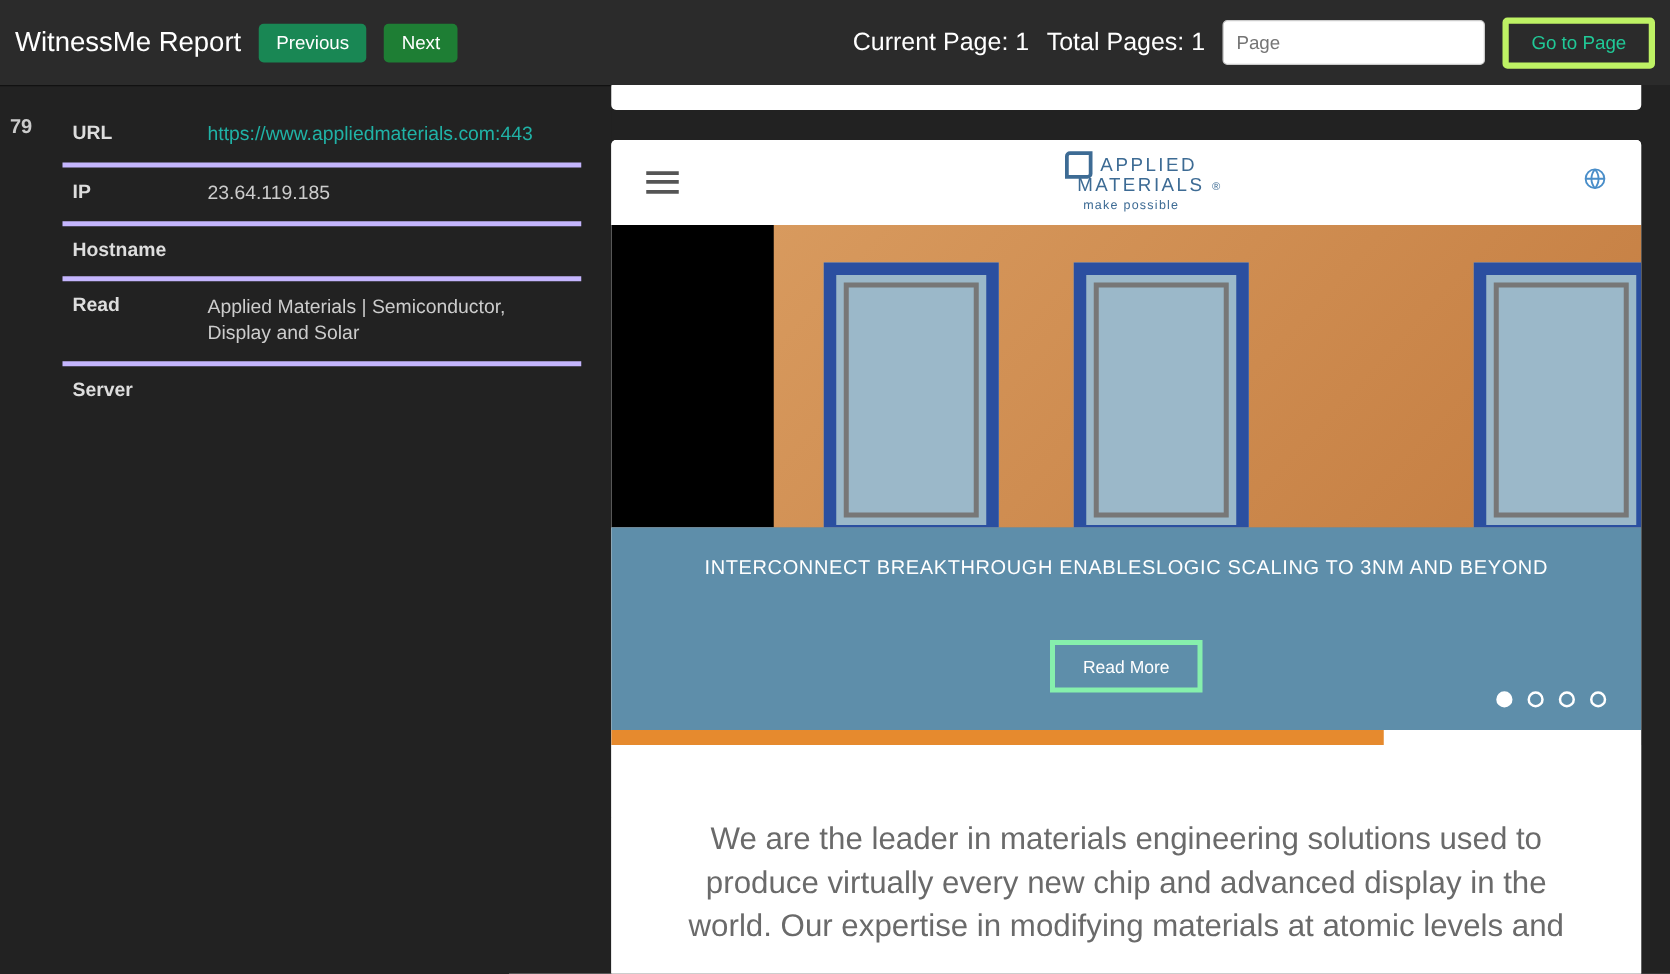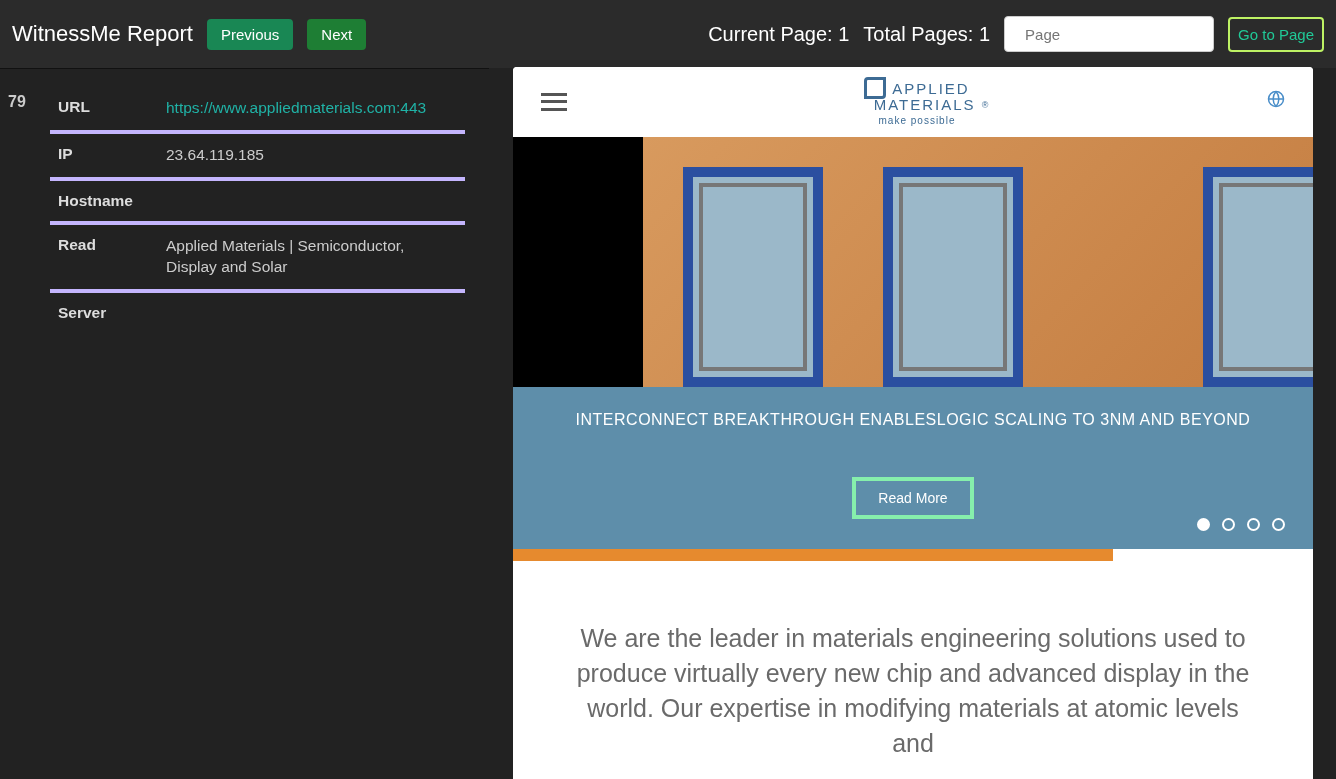--- a/index.html
+++ b/index.html
@@ -33,36 +33,36 @@
     cursor: pointer;
   }
   .btn-green {
     background: #1e7e34;
     color: #fff;
   }
   .btn-green:first-of-type { background:#198754; }
   .btn-outline-teal {
     background: transparent;
     color: #20c997;
-    border: 2px solid #bef264;
-    padding: 7px 8px;
+    border: 5px solid #bef264;
+    padding: 7px 18px;
     border-radius: 4px;
     font-size: 15px;
   }
   .spacer { flex: 1; }
   .page-status {
     color: #fff;
     font-size: 20px;
   }
   .page-input {
     width: 210px;
     height: 36px;
     border: 1px solid #ccc;
     border-radius: 4px;
-    padding: 0 20px;
+    padding: 0 10px;
     font-size: 15px;
     background: #fff;
     color: #555;
   }
   
   .main {
     display: flex;
     height: calc(779px - 68px);
   }
   .left-col {
@@ -102,22 +102,22 @@
     line-height: 1.35;
   }
   .meta-val.link { color: #20b2a6; }
 
   
   .right-col {
     flex: 1;
     background: #222;
     padding: 0 23px 0 0;
     display: flex;
+    flex-direction: column;
     gap: 24px;
-    align-items: center;
   }
   .prev-card {
     background: #fff;
     height: 20px;
     border-radius: 0 0 4px 4px;
     margin: 0 0 0 0;
   }
   .site {
     background: #fff;
     border-radius: 4px 4px 0 0;

